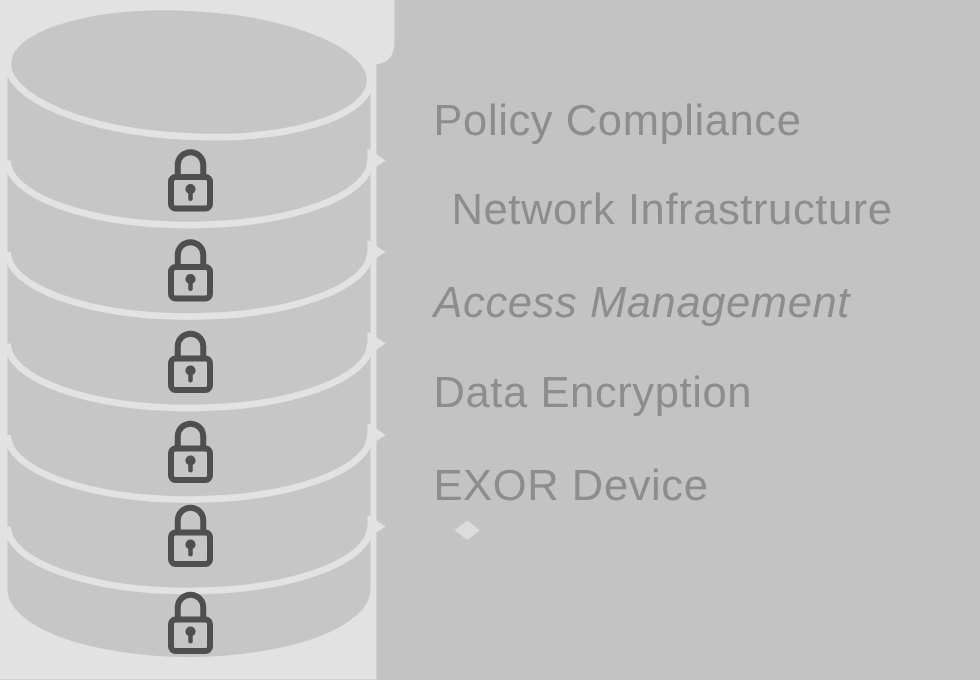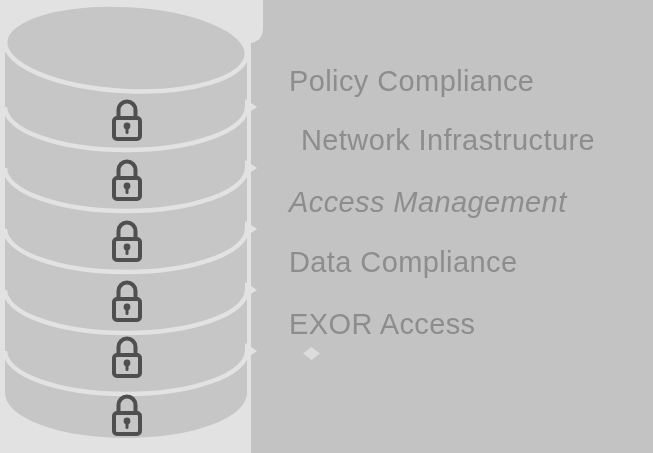--- a/index.html
+++ b/index.html
@@ -113,17 +113,17 @@
       <use href="#lock" x="127" y="414"></use>
     </g>
 
     <path class="accent-diamond" d="M 311.5 347 L 320 353.5 L 311.5 360 L 303 353.5 Z"></path>
   </svg>
 
   <div class="labels">
     <div class="layer-label">Policy Compliance</div>
     <div class="layer-label">Network Infrastructure</div>
     <div class="layer-label">Access Management</div>
-    <div class="layer-label">Data Compliance</div>
-    <div class="layer-label">EXOR Access</div>
+    <div class="layer-label">Data Encryption</div>
+    <div class="layer-label">EXOR Device</div>
   </div>
 
 </div>
 
 </body></html>

